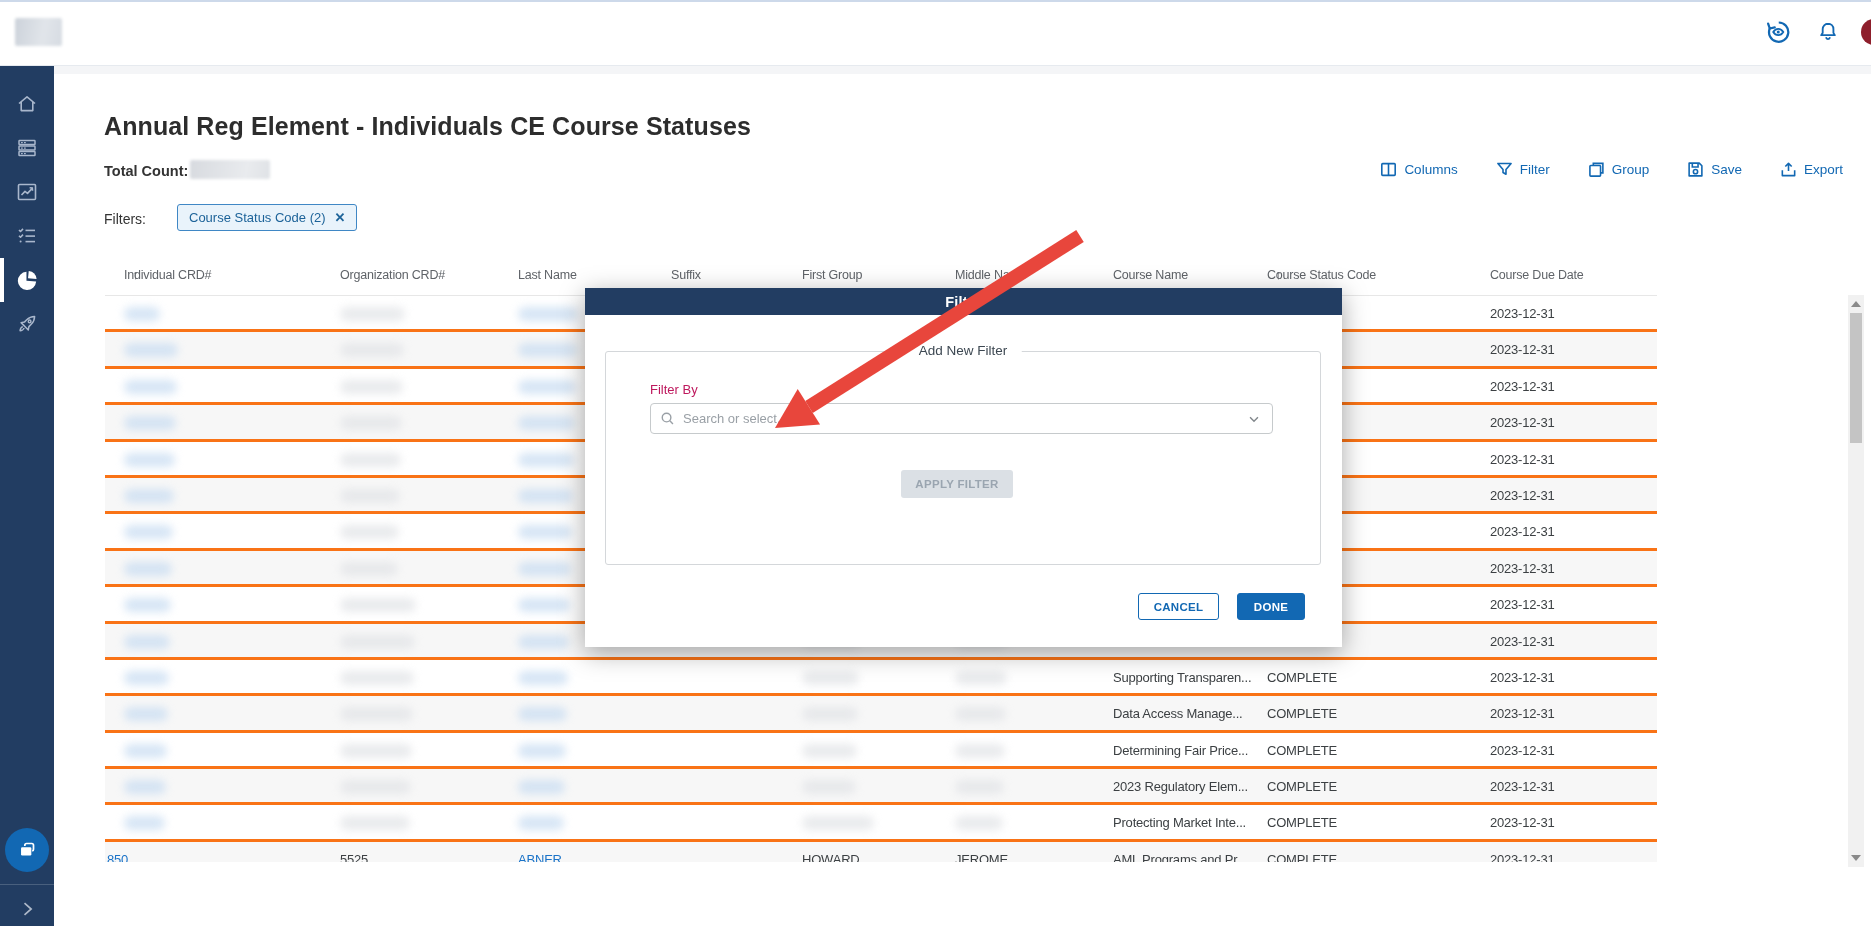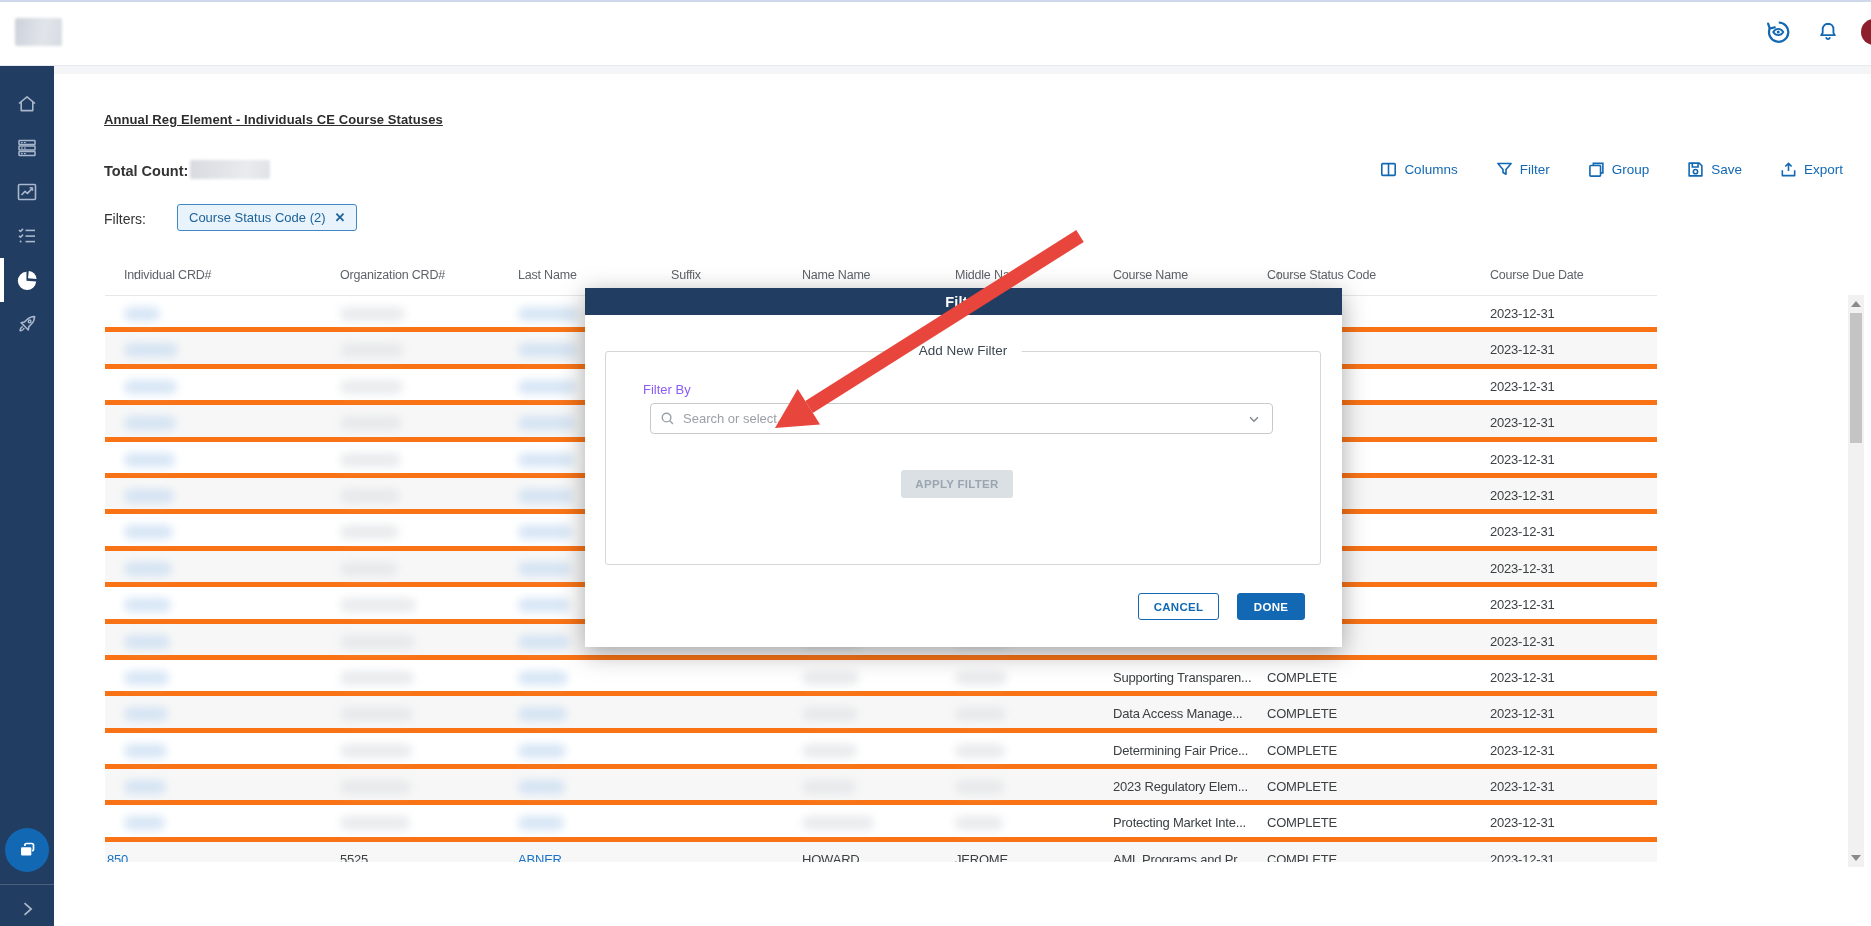--- a/index.html
+++ b/index.html
@@ -27,37 +27,37 @@
   .side-item.active{color:#fff;}
   .side-item.active::before{content:"";position:absolute;left:0;top:0;width:4px;height:44px;background:#fff;}
   .chat-btn{position:absolute;left:5px;top:762px;width:44px;height:44px;border-radius:50%;background:var(--accent);
     display:flex;align-items:center;justify-content:center;cursor:pointer;}
   .side-divider{position:absolute;left:0;top:818px;width:100%;border-top:1px solid rgba(255,255,255,.18);}
   .side-expand{position:absolute;left:0;top:826px;width:54px;height:34px;display:flex;align-items:center;justify-content:center;color:#aeb9c9;cursor:pointer;}
 
   .content-band{position:absolute;left:54px;top:66px;right:0;height:8px;background:#f4f5f7;}
 
   
-  .page-title{position:absolute;left:104px;top:112px;font-size:13px;font-weight:bold;color:#2d2d2d;letter-spacing:.1px;text-decoration:underline;}
+  .page-title{position:absolute;left:104px;top:112px;font-size:25px;font-weight:bold;color:#2d2d2d;letter-spacing:.1px;}
   .total-count-label{position:absolute;left:104px;top:163px;font-size:14.5px;font-weight:bold;color:#333;}
   .count-blur{position:absolute;left:190px;top:160px;width:80px;height:19px;border-radius:2px;
     background:linear-gradient(100deg,#d7dadf,#e9ebee 70%,#dfe2e6);filter:blur(1.5px);}
   .toolbar{position:absolute;right:28px;top:161px;display:flex;gap:38px;align-items:center;}
   .tbtn{display:flex;align-items:center;gap:7px;color:var(--accent);font-size:13.5px;cursor:pointer;white-space:nowrap;}
   .filters-label{position:absolute;left:104px;top:211px;font-size:14px;color:#333;}
   .chip{position:absolute;left:177px;top:204px;height:27px;display:flex;align-items:center;gap:9px;padding:0 11px;
     border:1px solid var(--chip-border);border-radius:3px;background:var(--chip-bg);color:#1d6399;font-size:13px;cursor:pointer;}
   .chip .x{font-weight:bold;font-size:13px;cursor:pointer;}
 
   
   .thead{position:absolute;left:105px;top:255px;width:1552px;height:40px;z-index:1;}
   .thead span{position:absolute;top:0;line-height:40px;font-size:12.5px;color:#5f6368;letter-spacing:-.2px;white-space:nowrap;cursor:pointer;}
   .sort{color:#6b6f73;margin-left:8px;font-size:13px;}
   .tbody{position:absolute;left:105px;top:295px;width:1552px;height:567px;overflow:hidden;border-top:1px solid #e7e7e7;z-index:1;}
-  .trow{position:relative;width:100%;height:36.4px;background:#fff;border-bottom:5px solid #f97316;text-align:right;}
+  .trow{position:relative;width:100%;height:36.4px;background:#fff;border-bottom:3px solid #f97316;text-align:right;}
   .trow.alt{background:#f7f7f7;}
   .tcell{position:absolute;top:0;line-height:36.4px;font-size:13px;color:#3c4043;letter-spacing:-.2px;white-space:nowrap;}
   .tcell.link{color:#1a73c8;cursor:pointer;}
   .blob{position:absolute;top:11px;height:14px;border-radius:7px;filter:blur(4px);opacity:.75;}
   .blob.blue{background:#c9ddf2;}
   .blob.gray{background:#e2e4e7;}
 
   
   .vscroll{position:absolute;left:1848px;top:295px;width:16px;height:572px;background:#f1f1f1;z-index:1;}
   .vscroll .thumb{position:absolute;left:2px;top:18px;width:12px;height:130px;background:#c4c4c4;}
@@ -66,21 +66,21 @@
   .arr.down{bottom:6px;border-top:6px solid #8a8a8a;}
 
   
   .modal{position:absolute;left:585px;top:288px;width:757px;height:359px;background:#fff;z-index:30;
     box-shadow:0 6px 24px rgba(0,0,0,.35);}
   .modal-head{height:27px;background:var(--navy);color:#fff;font-size:14.5px;font-weight:bold;
     display:flex;align-items:center;justify-content:center;letter-spacing:.2px;}
   .fieldset{position:absolute;left:20px;top:63px;width:716px;height:214px;border:1px solid #d4d7da;border-radius:3px;}
   .legend{position:absolute;left:50%;top:-9px;transform:translateX(-50%);background:#fff;padding:0 14px;
     font-size:13.5px;color:#3d4852;white-space:nowrap;}
-  .filter-by{position:absolute;left:58px;top:94px;font-size:13px;color:#8b5cf6;text-align:right;}
+  .filter-by{position:absolute;left:65px;top:94px;font-size:13px;color:#be185d;text-align:right;}
   .search-wrap{position:absolute;left:65px;top:115px;width:623px;height:31px;border:1px solid #c6cacc;border-radius:4px;background:#fff;display:flex;align-items:center;}
   .search-wrap .mag{margin-left:9px;flex:none;color:#9aa0a6;}
   .search-input{flex:1;border:none;outline:none;font-size:13px;color:#3c4043;padding:0 8px;font-family:"Liberation Sans",sans-serif;background:transparent;}
   .search-input::placeholder{color:#9aa0a6;}
   .search-wrap .chev{margin-right:11px;flex:none;color:#80868b;}
   .apply-btn{position:absolute;left:316px;top:182px;width:112px;height:28px;background:#dbe0e5;border:none;border-radius:3px;
     color:#9aa5b0;font-size:11.5px;font-weight:bold;letter-spacing:.3px;font-family:"Liberation Sans",sans-serif;}
   .cancel-btn{position:absolute;left:553px;top:305px;width:81px;height:27px;background:#fff;border:1.5px solid var(--accent);
     border-radius:3px;color:var(--accent);font-size:11.5px;font-weight:bold;letter-spacing:.3px;cursor:pointer;font-family:"Liberation Sans",sans-serif;}
   .done-btn{position:absolute;left:652px;top:305px;width:68px;height:27px;background:var(--accent);border:1px solid var(--accent);
@@ -267,21 +267,21 @@
   </div>
 
   <div class="thead">
     <span style="left:19px">
         <span>Individual CRD#</span>
         <span class="sort">↑</span>
       </span>
     <span style="left:235px">Organization CRD#</span>
     <span style="left:413px">Last Name</span>
     <span style="left:566px">Suffix</span>
-    <span style="left:697px">Name Name</span>
+    <span style="left:697px">First Group</span>
     <span style="left:850px">Middle Name</span>
     <span style="left:1008px">Course Name</span>
     <span style="left:1162px">
         <span>Course Status Code</span>
         <span class="sort">↑</span>
       </span>
     <span style="left:1385px">Course Due Date</span>
   </div>
 
   <div class="tbody">

